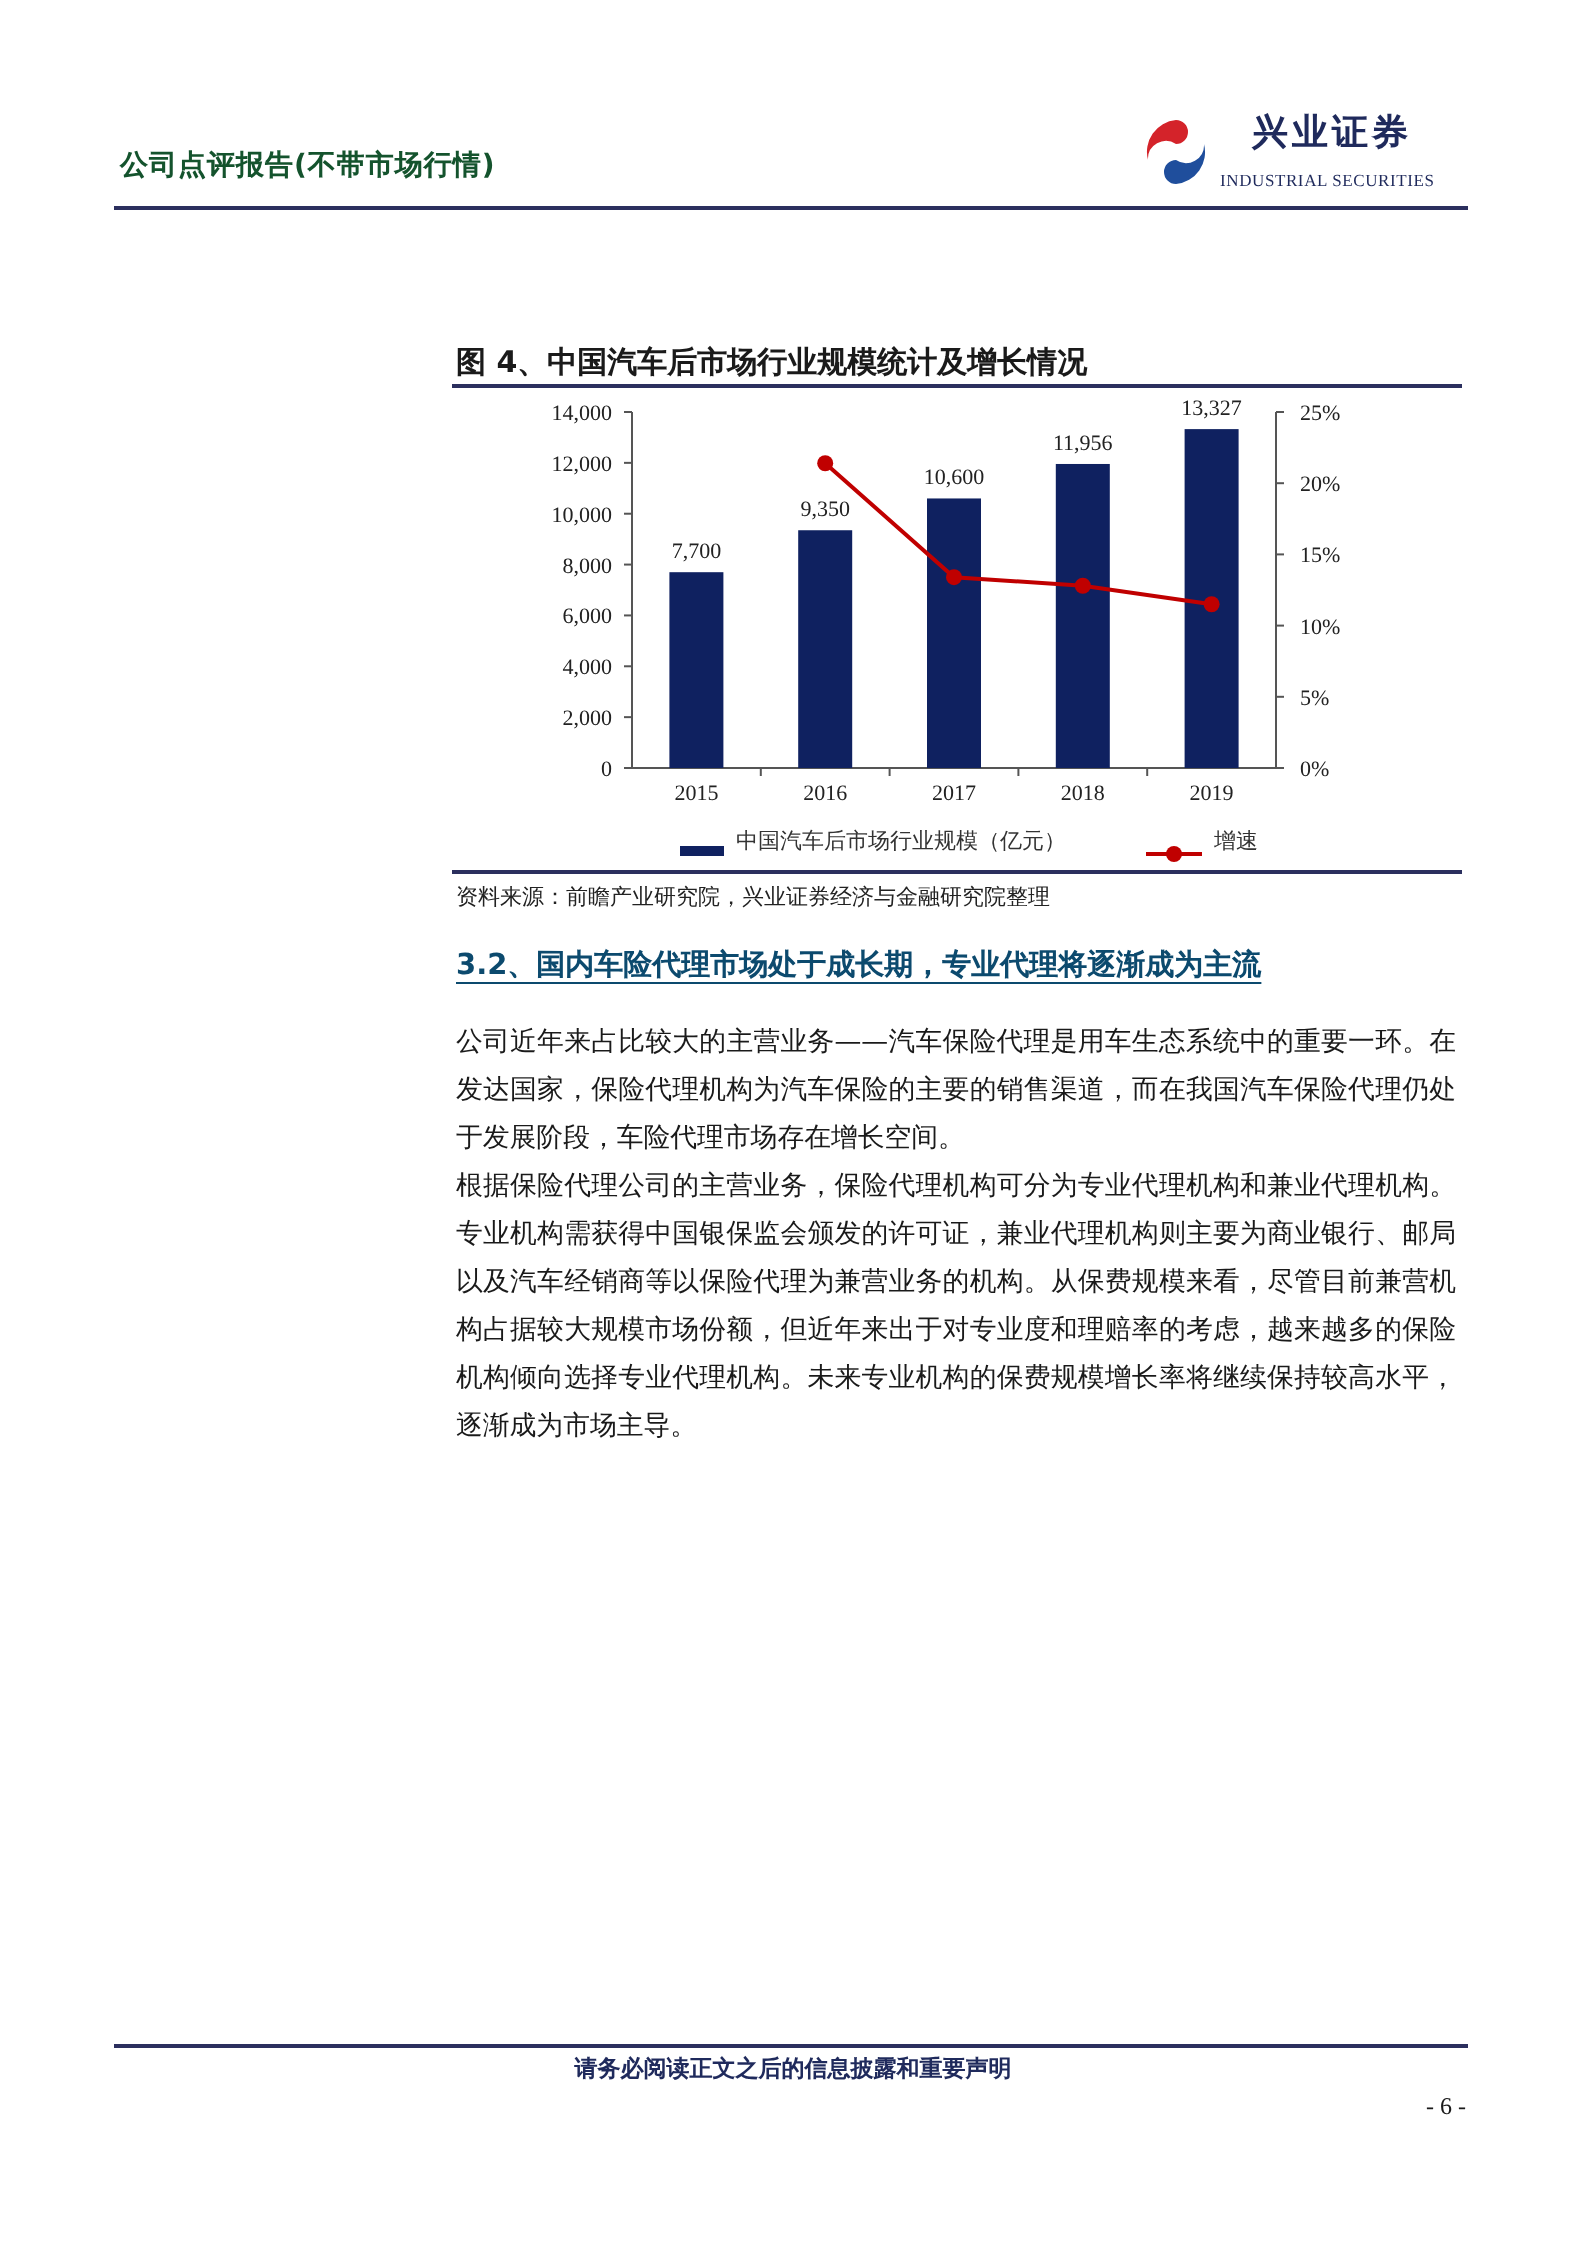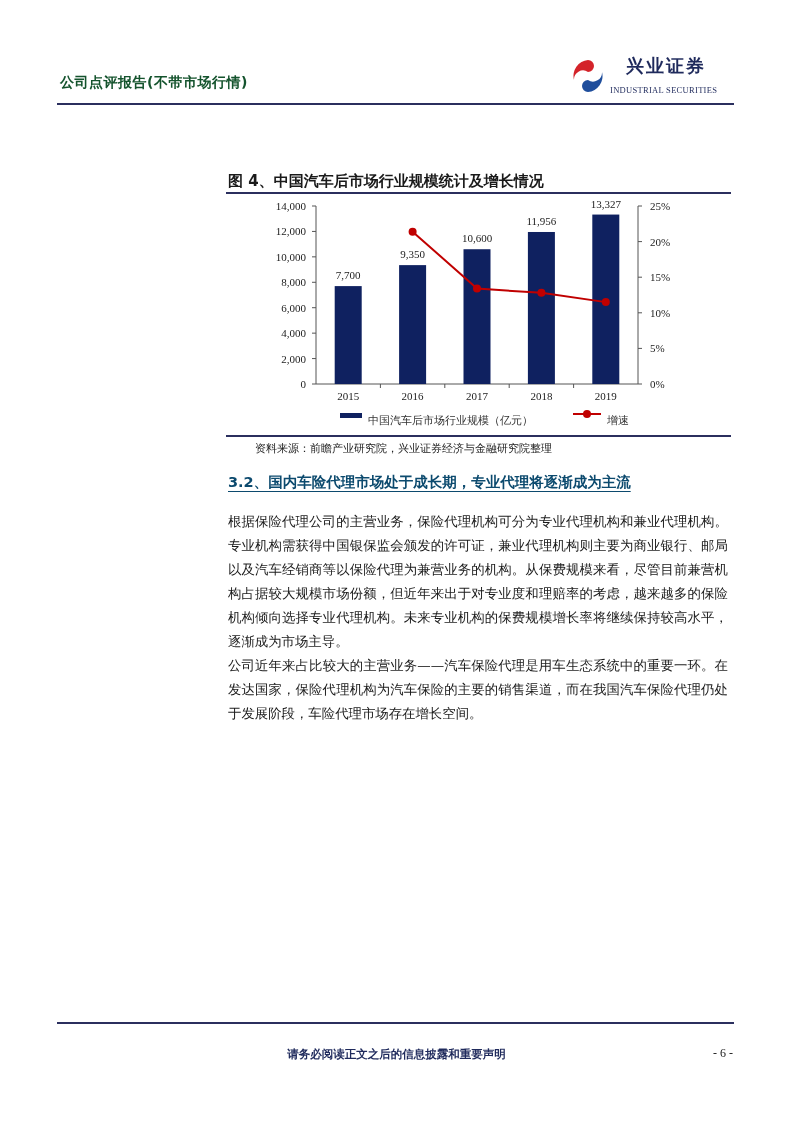--- a/index.html
+++ b/index.html
@@ -5,25 +5,25 @@
   html, body { margin: 0; padding: 0; }
   body { width: 793px; height: 1122px; background: #ffffff; position: relative; overflow: hidden; font-family: "DejaVu Serif", serif; color: #1a1a1a; }
   .abs { position: absolute; }
   .header-title { left: 60px; top: 74px; font-size: 14px; font-weight: bold; color: #14532d; font-family: "DejaVu Sans", sans-serif; letter-spacing: 0.5px; }
   .logo { left: 570px; top: 52px; width: 170px; height: 50px; }
   .logo-cn { position: absolute; left: 40px; top: 2px; font-size: 18px; font-weight: bold; color: #1f2a5c; font-family: "DejaVu Serif", serif; letter-spacing: 2px; margin-left: 16px; }
   .logo-en { position: absolute; left: 40px; top: 33px; font-size: 8.5px; color: #1f2a5c; font-family: "Liberation Serif", serif; letter-spacing: 0.3px; white-space: nowrap; }
   .rule { left: 57px; width: 677px; height: 2px; background: #2b2f5e; }
   .para { left: 228px; width: 500px; font-size: 13.4px; line-height: 24px; text-align: justify; }
   .fig-title { left: 228px; top: 172px; font-size: 15px; font-weight: bold; font-family: "DejaVu Sans", sans-serif; }
-  .source { left: 228px; top: 441px; font-size: 11px; color: #222; margin-left: 27px; }
+  .source { left: 228px; top: 441px; font-size: 11px; color: #222; }
   .section { left: 228px; top: 473px; font-size: 14.5px; font-weight: bold; color: #0c4a6e; text-decoration: underline; text-underline-offset: 4px; font-family: "DejaVu Sans", sans-serif; }
-  .footer-note { left: 0; width: 793px; top: 1027px; text-align: center; font-size: 11.5px; font-weight: bold; color: #1f2a5c; font-family: "DejaVu Sans", sans-serif; margin-top: 20px; }
+  .footer-note { left: 0; width: 793px; top: 1027px; text-align: center; font-size: 11.5px; font-weight: bold; color: #1f2a5c; font-family: "DejaVu Sans", sans-serif; }
   .page-num { right: 60px; top: 1046px; font-size: 12px; font-family: "Liberation Serif", serif; }
-  .legend { left: 340px; top: 413px; font-size: 11px; font-family: "DejaVu Sans", sans-serif; display: flex; align-items: flex-start; gap: 6px; color: #333; }
+  .legend { left: 340px; top: 413px; font-size: 11px; font-family: "DejaVu Sans", sans-serif; display: flex; align-items: flex-end; gap: 6px; color: #333; }
   .lg-bar { width: 22px; height: 5px; background: #0f2160; display: inline-block; }
   .lg-line { width: 28px; height: 2px; background: #c00000; display: inline-block; position: relative; }
   .lg-line::after { content: ""; position: absolute; left: 10px; top: -3px; width: 8px; height: 8px; border-radius: 50%; background: #c00000; }
 </style>
 </head>
 <body>
 
 <div class="abs header-title">公司点评报告(不带市场行情)</div>
 
 <div class="abs logo">
@@ -112,19 +112,19 @@
   <span class="lg-line"></span>
   <span>增速</span>
 </div>
 
 <div class="abs" style="left:226px; top:435px; width:505px; height:2px; background:#2b2f5e;"></div>
 <div class="abs source">资料来源：前瞻产业研究院，兴业证券经济与金融研究院整理</div>
 
 <div class="abs section">3.2、国内车险代理市场处于成长期，专业代理将逐渐成为主流</div>
 
 <div class="abs para" style="top:510px;">
+  <div>公司近年来占比较大的主营业务——汽车保险代理是用车生态系统中的重要一环。在发达国家，保险代理机构为汽车保险的主要的销售渠道，而在我国汽车保险代理仍处于发展阶段，车险代理市场存在增长空间。</div>
   <div>根据保险代理公司的主营业务，保险代理机构可分为专业代理机构和兼业代理机构。专业机构需获得中国银保监会颁发的许可证，兼业代理机构则主要为商业银行、邮局以及汽车经销商等以保险代理为兼营业务的机构。从保费规模来看，尽管目前兼营机构占据较大规模市场份额，但近年来出于对专业度和理赔率的考虑，越来越多的保险机构倾向选择专业代理机构。未来专业机构的保费规模增长率将继续保持较高水平，逐渐成为市场主导。</div>
-  <div>公司近年来占比较大的主营业务——汽车保险代理是用车生态系统中的重要一环。在发达国家，保险代理机构为汽车保险的主要的销售渠道，而在我国汽车保险代理仍处于发展阶段，车险代理市场存在增长空间。</div>
 </div>
 
 <div class="abs rule" style="top:1022px;"></div>
 <div class="abs footer-note">请务必阅读正文之后的信息披露和重要声明</div>
 <div class="abs page-num">- 6 -</div>
 
 </body></html>

